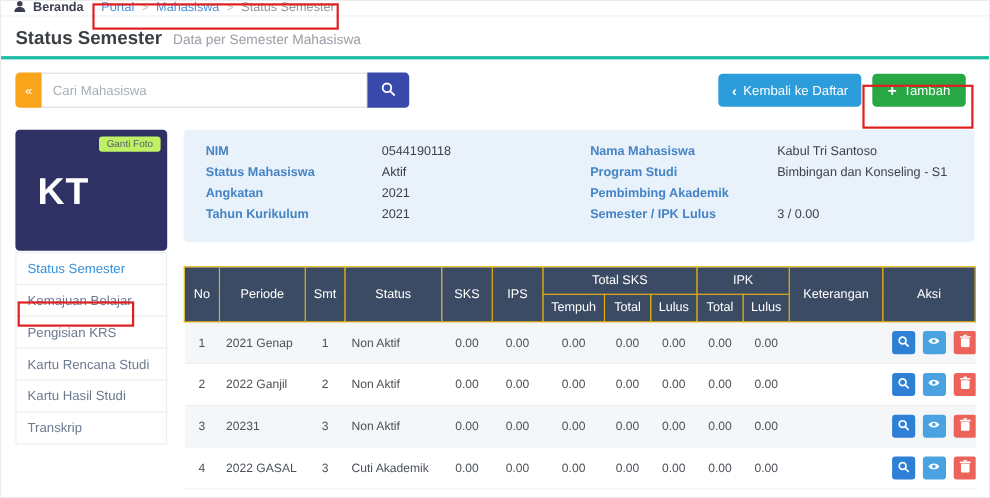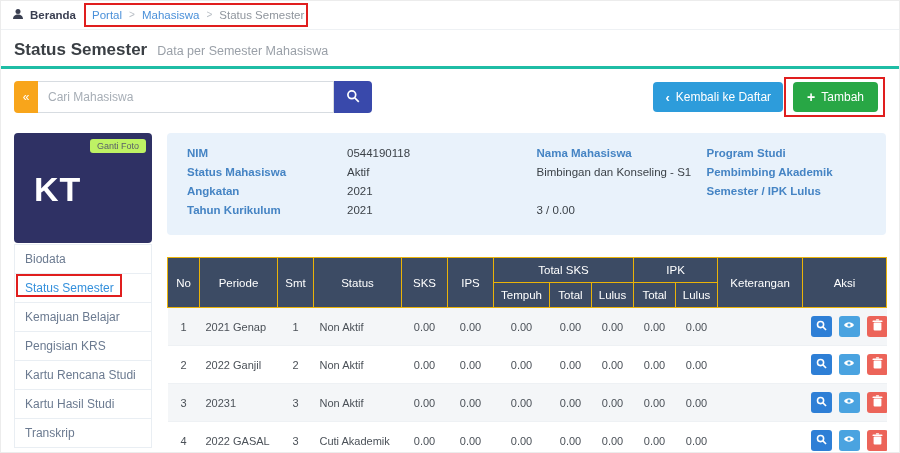--- a/index.html
+++ b/index.html
@@ -1,20 +1,20 @@
 <!DOCTYPE html>
 <html><head>
 <meta charset="utf-8">
 <style>
   * { box-sizing: border-box; margin: 0; padding: 0; }
   body { background:#fff; font-family:"Liberation Sans", sans-serif; }
   .screen { width:900px; height:453px; position:relative; background:#fff; overflow:hidden; outline:1px solid #ececec; outline-offset:-1px; }
 
   
-  .topbar { height:30px; display:flex; align-items:center; padding:0 12px; border-bottom:1px solid #eef1f4; }
+  .topbar { height:15px; display:flex; align-items:center; padding:0 12px; border-bottom:1px solid #eef1f4; }
   .home-link { display:flex; align-items:center; gap:6px; font-size:11.5px; color:#3a3f51; text-decoration:none; font-weight:bold; }
   .crumbs { margin-left:16px; display:flex; align-items:center; gap:7px; font-size:11.5px; }
   .crumb-link { color:#4a90d9; text-decoration:none; cursor:pointer; }
   .crumb-sep { color:#b7bdc4; font-size:10px; }
   .crumb-current { color:#8f959d; }
 
   
   .title-row { display:flex; align-items:baseline; gap:10px; padding:10px 14px 6px; }
   .page-title { font-size:17px; font-weight:bold; color:#3a3f44; }
   .page-subtitle { font-size:12.5px; color:#9aa0a8; }
@@ -124,21 +124,20 @@
   </div>
 
   <div class="main">
 
     <aside class="sidebar">
       <div class="avatar-box">
         <span class="change-photo">Ganti Foto</span>
         <span class="initials">KT</span>
       </div>
       <nav class="menu">
-        <div class="menu-item">Biodata</div>
         <div class="menu-item active">Status Semester</div>
         <div class="menu-item">Kemajuan Belajar</div>
         <div class="menu-item">Pengisian KRS</div>
         <div class="menu-item">Kartu Rencana Studi</div>
         <div class="menu-item">Kartu Hasil Studi</div>
         <div class="menu-item">Transkrip</div>
       </nav>
     </aside>
 
     <section class="content">
@@ -149,20 +148,21 @@
           <span class="info-value">0544190118</span>
           <span class="info-label">Status Mahasiswa</span>
           <span class="info-value">Aktif</span>
           <span class="info-label">Angkatan</span>
           <span class="info-value">2021</span>
           <span class="info-label">Tahun Kurikulum</span>
           <span class="info-value">2021</span>
         </div>
         <div class="info-col right">
           <span class="info-label">Nama Mahasiswa</span>
+          <span class="info-value">Kabul Tri Santoso</span>
           <span class="info-label">Program Studi</span>
           <span class="info-value">Bimbingan dan Konseling - S1</span>
           <span class="info-label">Pembimbing Akademik</span>
           <span class="info-value"></span>
           <span class="info-label">Semester / IPK Lulus</span>
           <span class="info-value">3 / 0.00</span>
         </div>
       </div>
 
       <table class="sem-table">

